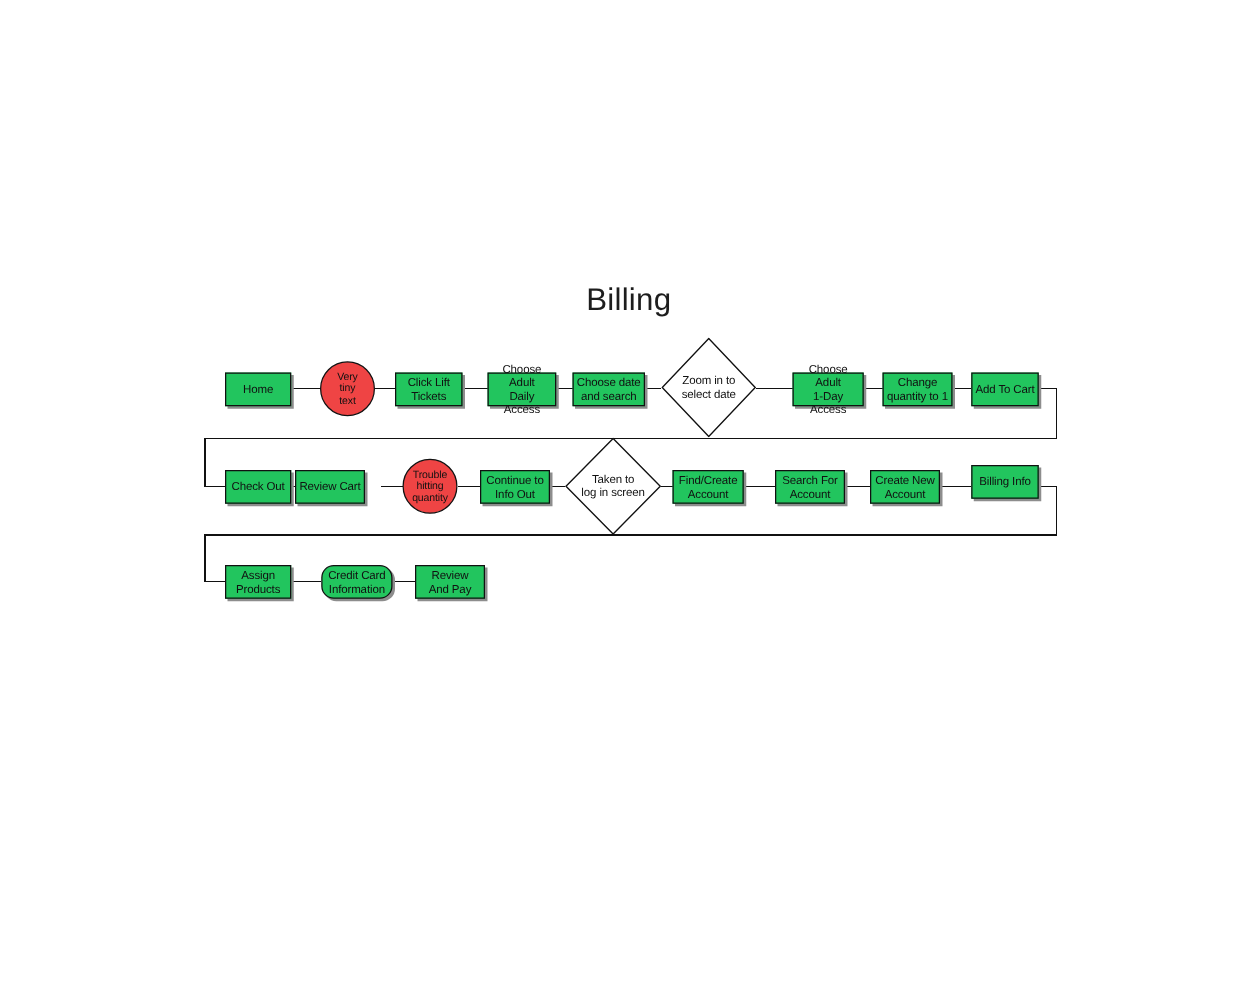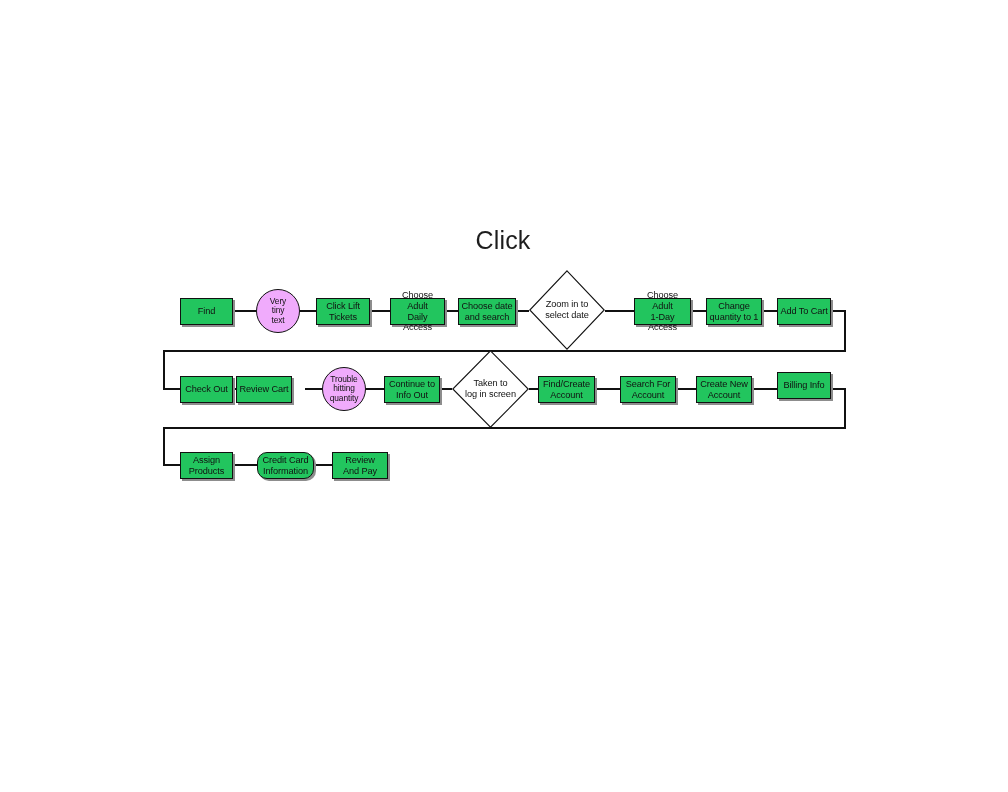--- a/index.html
+++ b/index.html
@@ -58,21 +58,21 @@
     padding: 0 2px;
   }
   .node.process {
     border: 1px solid #111111;
     background: #22c55e;
     box-shadow: 2px 2px 0 0 #8d8d8d;
   }
   .node.circle {
     border: 1px solid #111111;
     border-radius: 50%;
-    background: #f0abfc;
+    background: #ef4444;
     font-size: 8.4px;
     line-height: 1.08;
   }
   .node.diamond {
     background: transparent;
     border: none;
   }
   .node.diamond .diamond-shape {
     position: absolute;
     left: 0;
@@ -110,25 +110,25 @@
         <path d="M595,389 L620,389"></path>
         <path d="M676,389 L696,389"></path>
         <path d="M752,389 L777,389"></path>
         <path d="M831,389 L845,389 L845,428 L164,428 L164,465 L180,465"></path>
         <path d="M233,465 L257,465"></path>
         <path d="M314,465 L332,465"></path>
       </g>
     <g id="diamond-layer"></g>
   </svg>
 
-  <div class="chart-title" style="left: 353px; top: 226px; width: 300px;">Click</div>
+  <div class="chart-title" style="left: 353px; top: 226px; width: 300px;">Billing</div>
 
   <div id="node-layer">
       <div class="node process" style="left: 180px; top: 298px; width: 53px; height: 27px;">
-        <span class="node-label">Find</span>
+        <span class="node-label">Home</span>
       </div>
       <div class="node circle" style="left: 256px; top: 289px; width: 44px; height: 44px;">
         <span class="node-label">Very
 tiny
 text</span>
       </div>
       <div class="node process" style="left: 316px; top: 298px; width: 54px; height: 27px;">
         <span class="node-label">Click Lift
 Tickets</span>
       </div>

